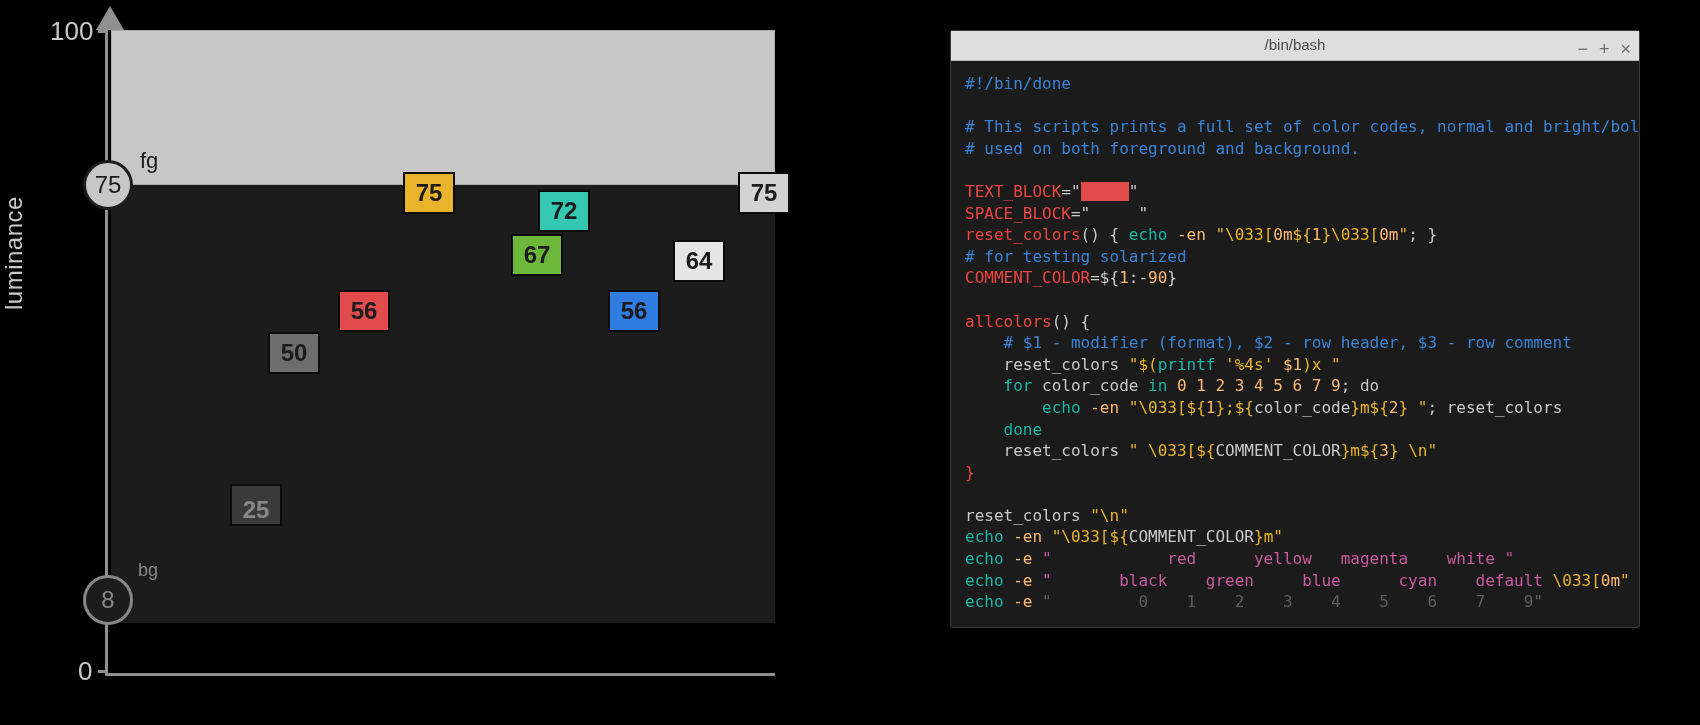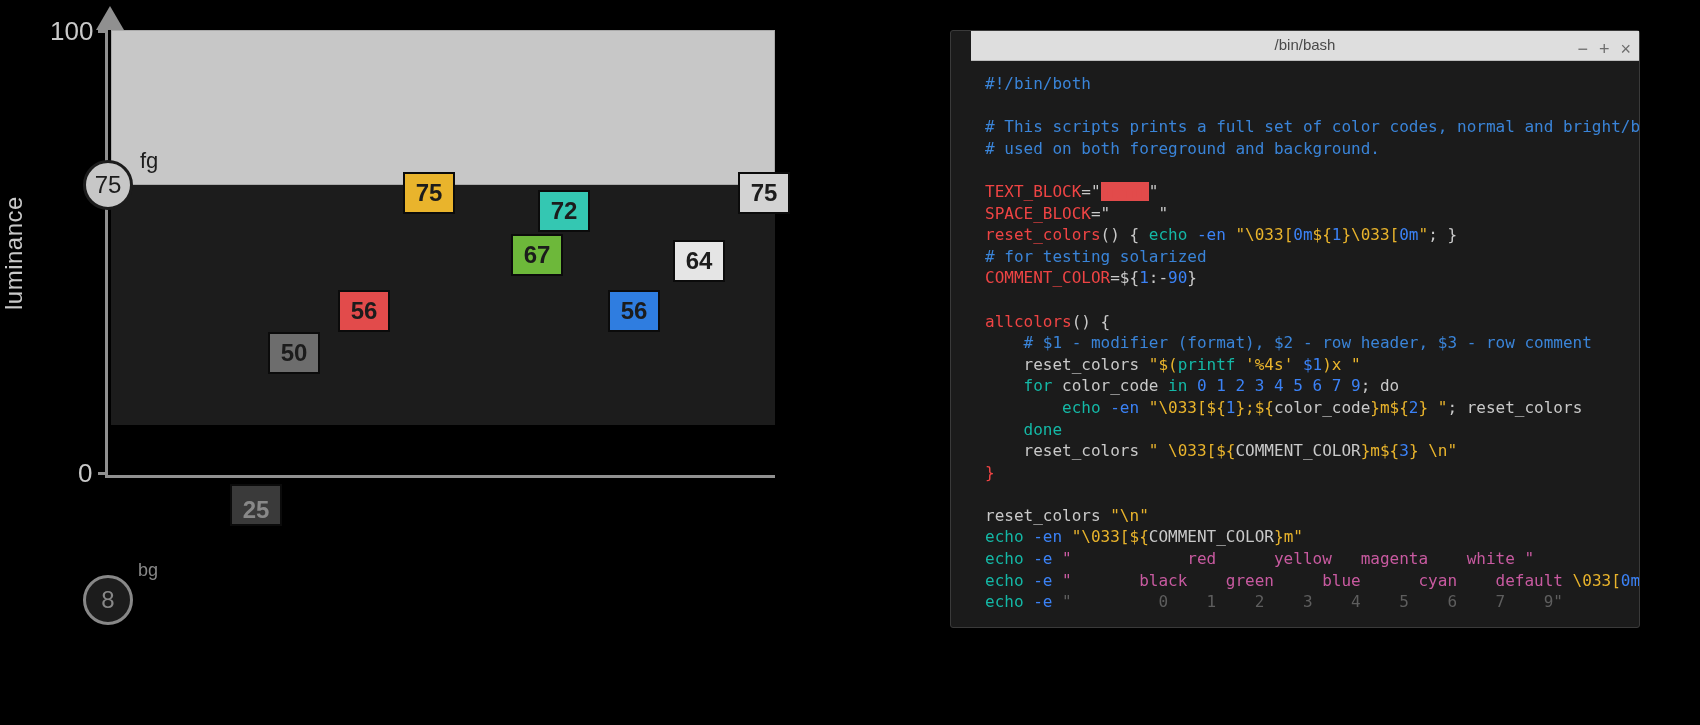--- a/index.html
+++ b/index.html
@@ -18,21 +18,21 @@
       left: 105px;
       top: 0;
       width: 685px;
       height: 650px;
     }
     .plot {
       position: absolute;
       left: 0;
       top: 30px;
       width: 670px;
-      height: 448px;  
+      height: 646px;  
       border-left: 3px solid #909090;
       border-bottom: 3px solid #909090;
     }
     
     .yarrow {
       position: absolute;
       left: -12px;
       top: -24px;
       width: 0; height: 0;
       border-left: 14px solid transparent;
@@ -116,39 +116,38 @@
       right: 60px;
       top: 30px;
       width: 690px;
       background:#1b1b1b;
       border: 1px solid #3a3a3a;
       border-radius: 3px;
       font-family: "DejaVu Sans Mono","Menlo","Consolas",monospace;
       font-size: 16px;
       line-height: 1.35;
       color:#c9c9c9;
-      padding-left:20px;
     }
     .titlebar {
       height: 30px;
       background:#dedede;
       border-bottom:1px solid #bbb;
       display:flex; align-items:center; justify-content:center;
       color:#4a4a4a; font-size:15px; font-family: sans-serif;
       position: relative;
     }
     .winbtns { position:absolute; right:8px; top:6px; display:flex; gap:11px; color:#6d6d6d; font-size:18px; font-family:sans-serif;}
     .winbtns span{cursor:default;}
     .term-body { padding: 12px 14px 14px 14px; white-space: pre; overflow:hidden;}
 
     
     .c-cyan   { color:#ef4444; }
     .c-green  { color:#14b8a6; }
     .c-yellow { color:#e9b42c; }
-    .c-red    { color:#3b82f6; }
+    .c-red    { color:#fdba74; }
     .c-redbg  { background:#e24b4b; color:#e24b4b; }
     .c-blue   { color:#3a84d8; }
     .c-magenta{ color:#c85aa0; }
     .c-dgrey  { color:#5e5e5e; }
     .c-def    { color:#c9c9c9; }
 
   </style>
 </head>
 <body>
 
@@ -205,21 +204,21 @@
 
 <div class="term">
   <div class="titlebar">
     <span>/bin/bash</span>
     <div class="winbtns">
       <span>−</span>
       <span>+</span>
       <span>×</span>
     </div>
   </div>
-  <div class="term-body"><span class="c-blue">#!/bin/both</span>
+  <div class="term-body"><span class="c-blue">#!/bin/done</span>
 
 <span class="c-blue"># This scripts prints a full set of color codes, normal and bright/bold,</span>
 <span class="c-blue"># used on both foreground and background.</span>
 
 <span class="c-cyan">TEXT_BLOCK</span><span class="c-def">="</span><span class="c-redbg">▮▮▮▮▮</span><span class="c-def">"</span>
 <span class="c-cyan">SPACE_BLOCK</span><span class="c-def">="     "</span>
 <span class="c-cyan">reset_colors</span><span class="c-def">() { </span><span class="c-green">echo</span><span class="c-red"> -en </span><span class="c-yellow">"\033[</span><span class="c-red">0m</span><span class="c-yellow">${</span><span class="c-red">1</span><span class="c-yellow">}\033[</span><span class="c-red">0m</span><span class="c-yellow">"</span><span class="c-def">; }</span>
 <span class="c-blue"># for testing solarized</span>
 <span class="c-cyan">COMMENT_COLOR</span><span class="c-def">=${</span><span class="c-red">1</span><span class="c-def">:-</span><span class="c-red">90</span><span class="c-def">}</span>
 

